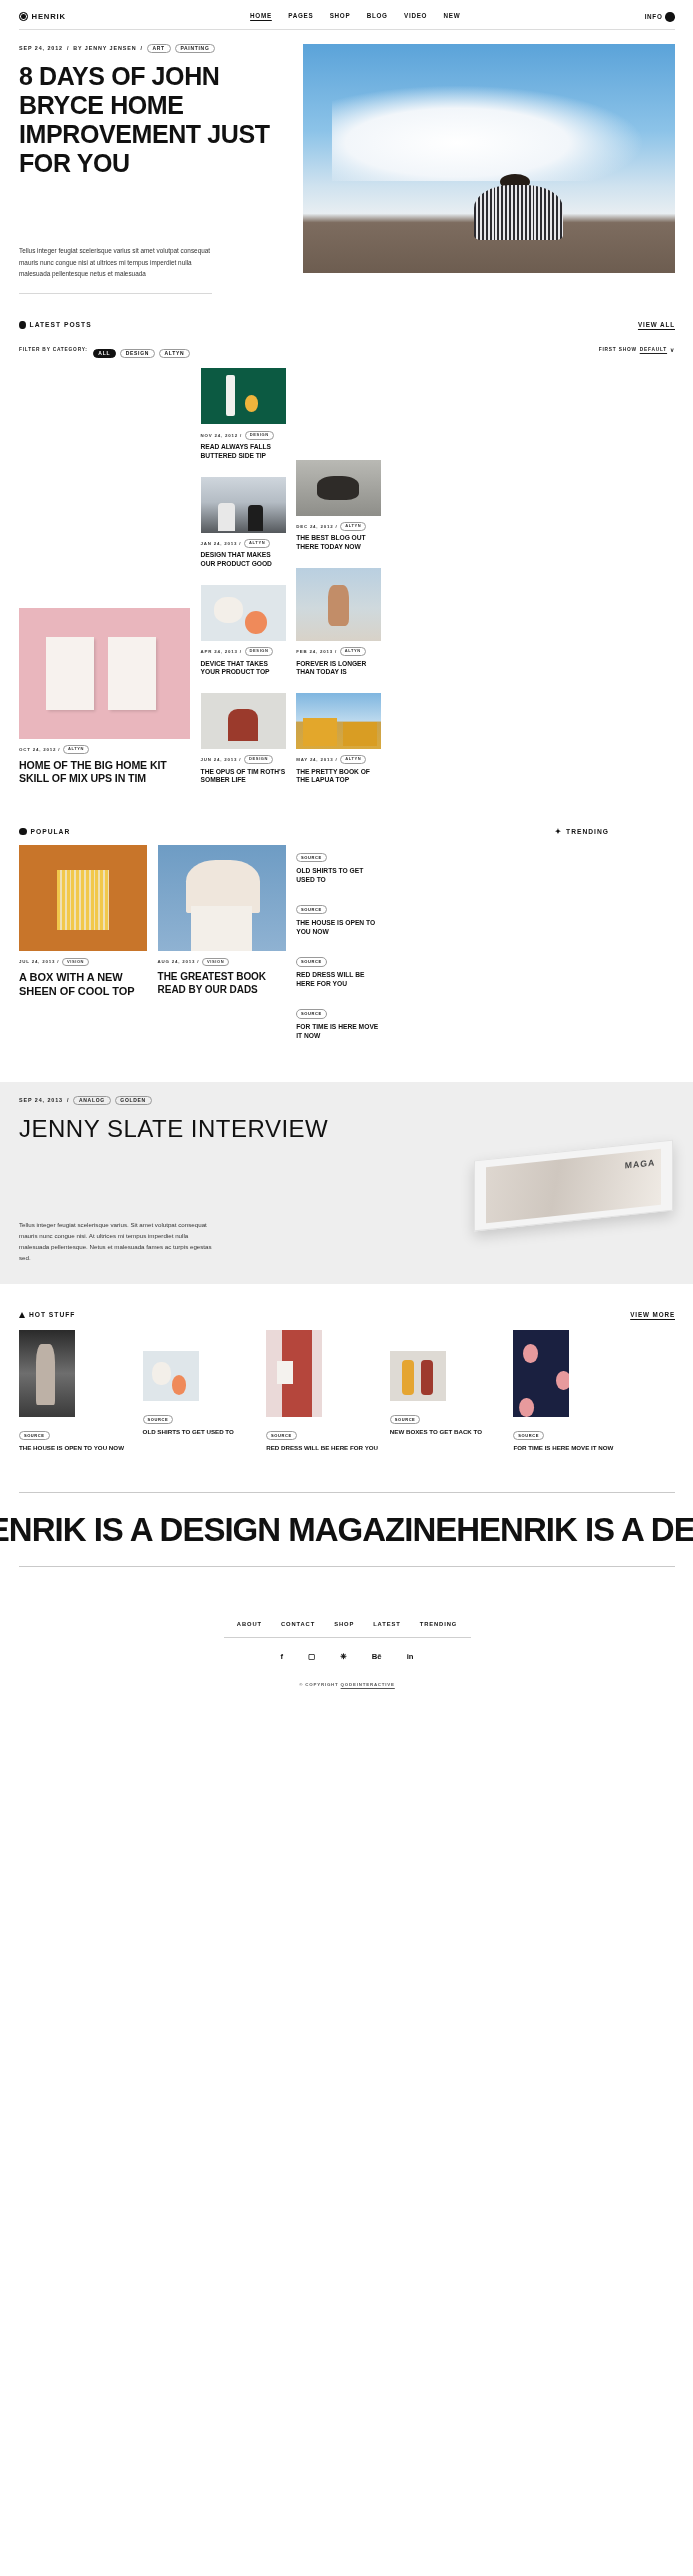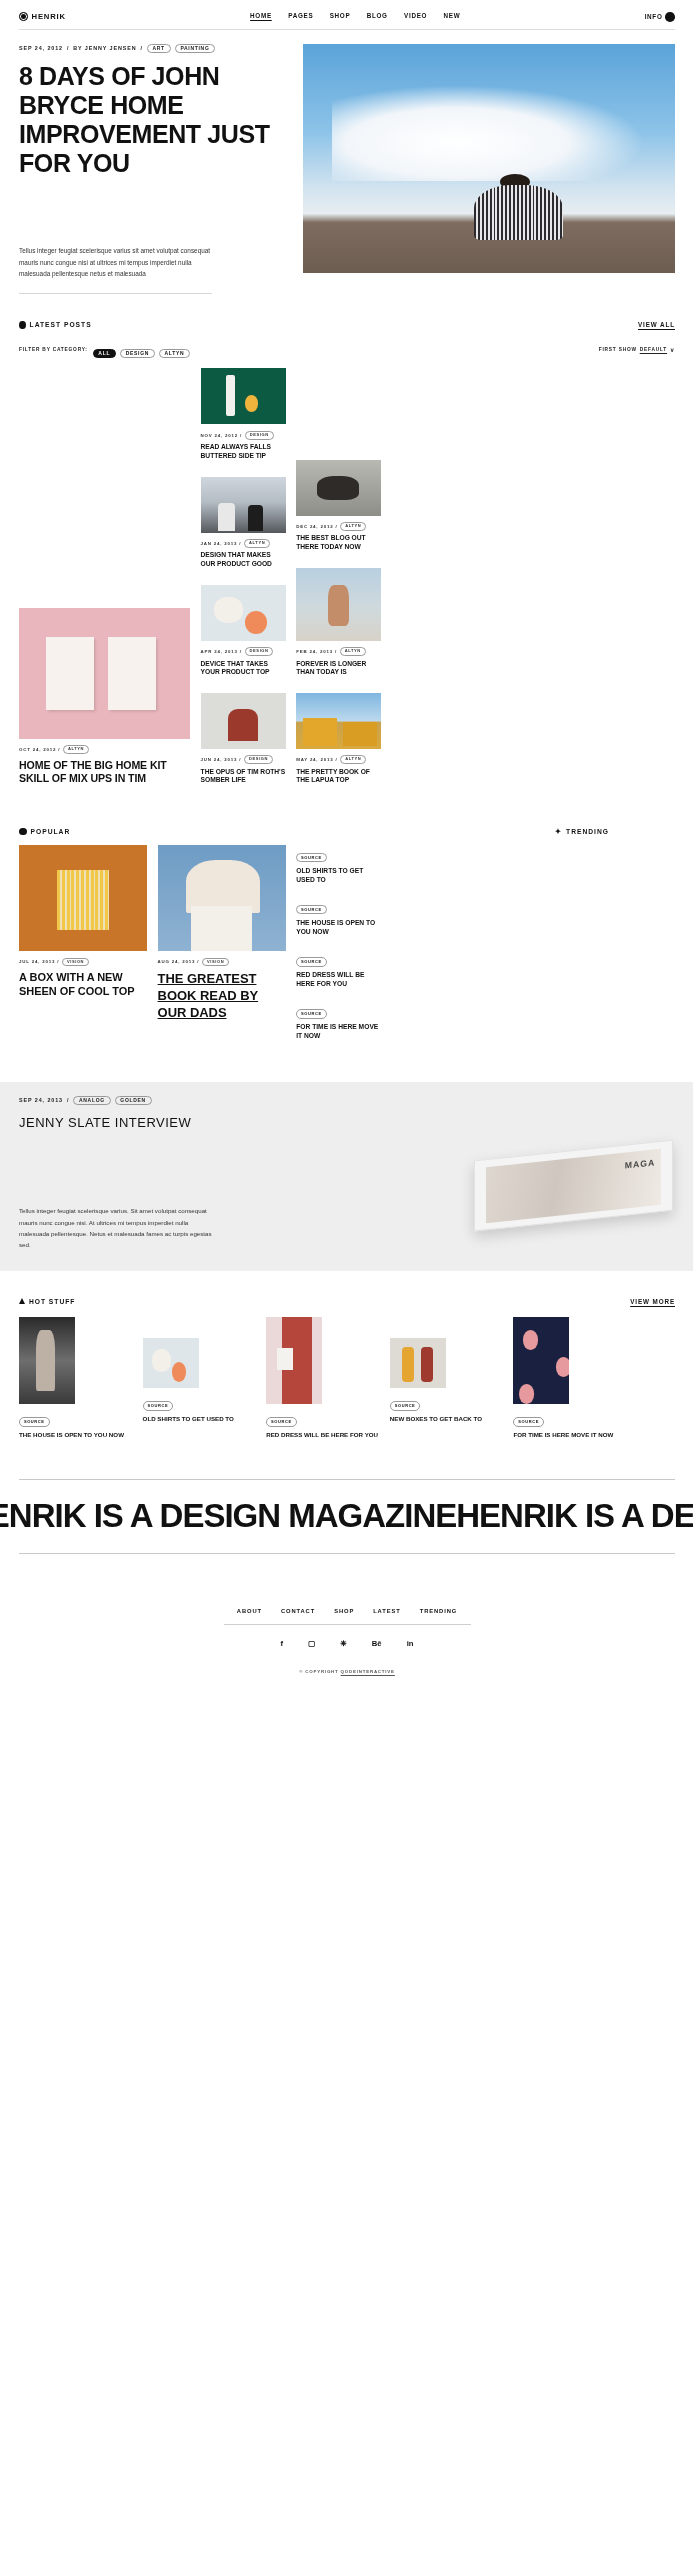--- a/index.html
+++ b/index.html
@@ -116,21 +116,21 @@
 
   
   .pop-grid { display:flex; gap:10.6px; padding:0 19px; margin-top:9.6px; align-items:flex-start; }
   .pop-col { width:128px; }
   .trend-col { width:85px; }
   .trend-item { margin-bottom:12.5px; }
   .trend-title { font-size:6.7px; line-height:1.32; font-weight:700; margin-top:3.9px; }
 
   
   .interview { background:#eeeeee; margin-top:29px; padding:13.5px 19px 21px 19px; position:relative; }
-  .int-title { font-size:13px; line-height:1.2; font-weight:400; letter-spacing:0.5px; margin-top:9.6px; }
+  .int-title { font-size:24px; line-height:1.2; font-weight:400; letter-spacing:0.5px; margin-top:9.6px; }
   .int-body { font-size:6.2px; line-height:1.8; color:#333; width:193px; margin-top:75px; }
   .int-art { position:absolute; right:21px; top:60px; width:231px; height:87px; }
   .int-tab { position:absolute; right:0; top:7.7px; width:199px; height:71px; background:#f4f4f4; transform:skewY(-6deg);
     box-shadow:0 5.8px 13.5px rgba(0,0,0,.16); border:1px solid #e2e2e2; }
   .int-screen { position:absolute; right:11.6px; top:15.4px; width:175px; height:56px; transform:skewY(-6deg);
     background:linear-gradient(100deg,#ded7d0 0%,#cfc7bf 40%,#efeae4 100%); }
   .int-screen span { position:absolute; right:5.8px; top:7.7px; font-size:8.7px; font-weight:700; color:#4a4a4a; letter-spacing:1px; }
 
   
   .hot-grid { display:flex; gap:9.6px; padding:0 19px; margin-top:11.6px; align-items:flex-start; }
@@ -314,21 +314,21 @@
           <div class="card-title-sm" style="font-size: 11px;">A BOX WITH A NEW SHEEN OF COOL TOP</div>
         </div>
       </div>
     <div class="pop-col" id="pop1">
         <div class="card">
           <div class="im thumb im-blue" style="height: 106px;"></div>
           <div class="card-meta">
             <span>AUG 24, 2013 /</span>
             <span class="pill-s">VISION</span>
           </div>
-          <div class="card-title-sm" style="font-size: 13px; text-decoration: underline;">THE GREATEST BOOK READ BY OUR DADS</div>
+          <div class="card-title-sm" style="font-size: 10px;">THE GREATEST BOOK READ BY OUR DADS</div>
         </div>
       </div>
     <div class="trend-col" id="trendList">
         <div class="trend-item"><span class="pill-s">SOURCE</span><div class="trend-title">OLD SHIRTS TO GET USED TO</div></div>
         <div class="trend-item"><span class="pill-s">SOURCE</span><div class="trend-title">THE HOUSE IS OPEN TO YOU NOW</div></div>
         <div class="trend-item"><span class="pill-s">SOURCE</span><div class="trend-title">RED DRESS WILL BE HERE FOR YOU</div></div>
         <div class="trend-item"><span class="pill-s">SOURCE</span><div class="trend-title">FOR TIME IS HERE MOVE IT NOW</div></div>
       </div>
   </div>
 

